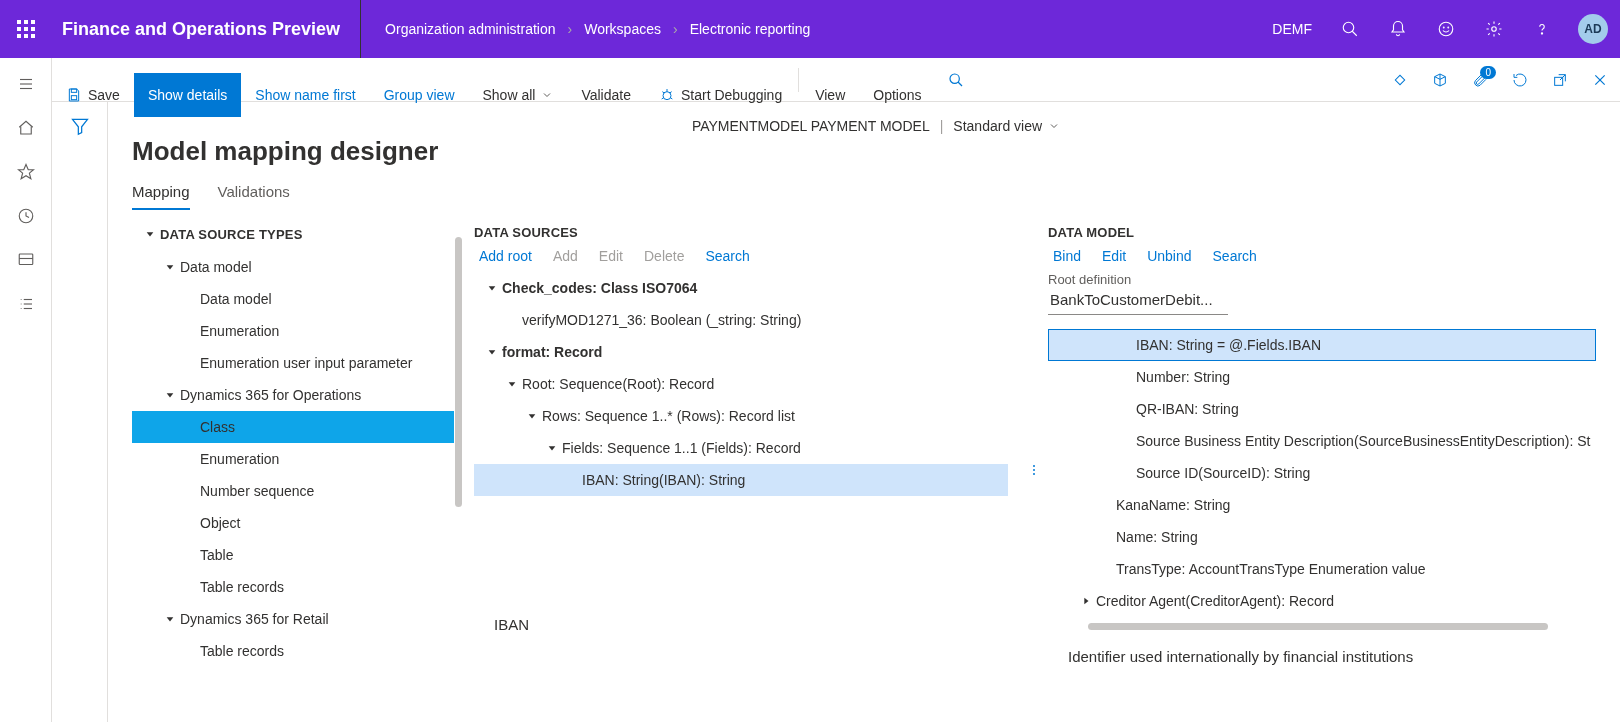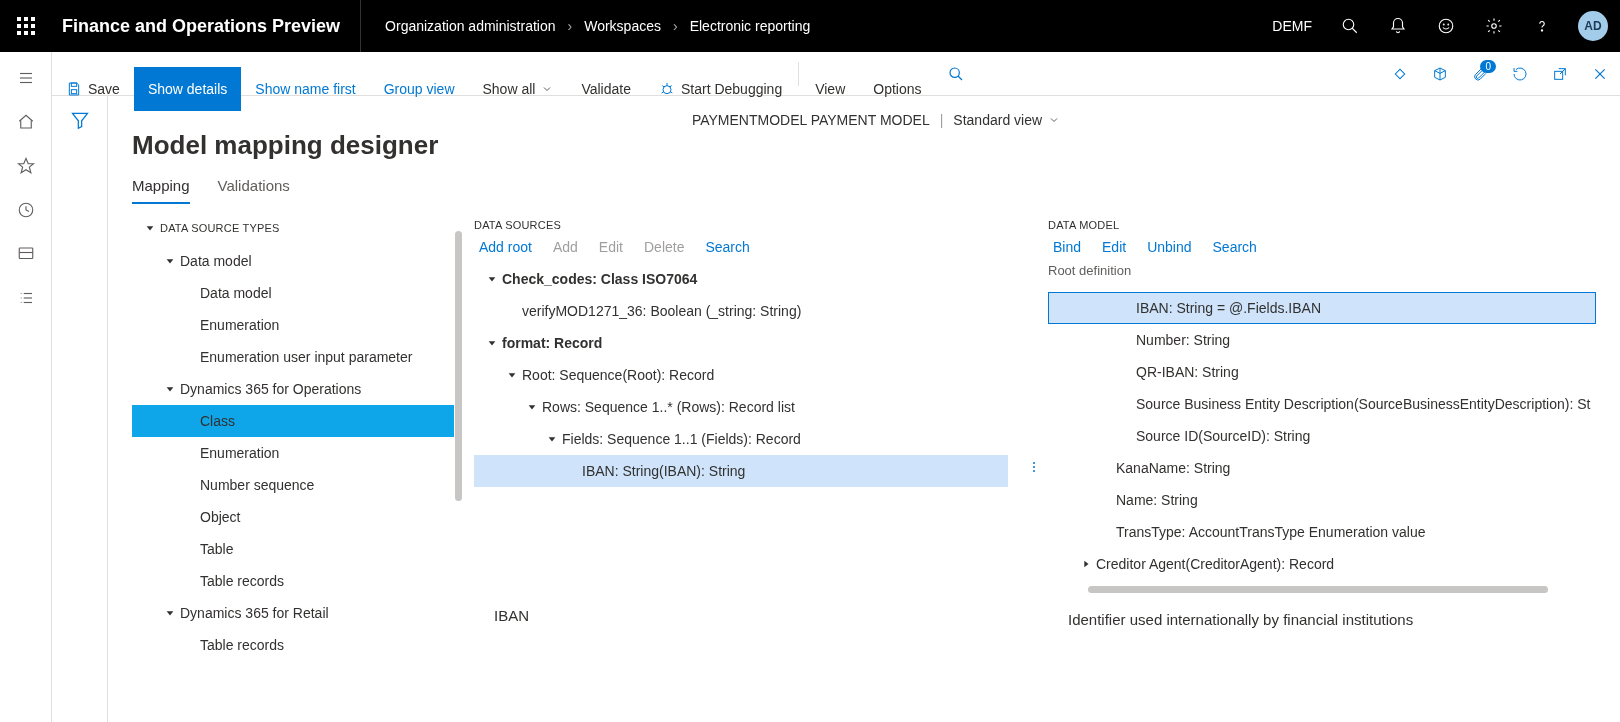--- a/index.html
+++ b/index.html
@@ -1,21 +1,21 @@
 <!DOCTYPE html>
 <html><head>
 <meta charset="utf-8">
 <style>
   * { box-sizing: border-box; margin: 0; padding: 0; }
   html, body { height: 100%; font-family: "Segoe UI", Arial, sans-serif; font-size: 14px; color: #323130; background: #fff; }
   body { display: flex; flex-direction: column; overflow: hidden; }
 
   
   .top-header {
-    height: 52px; background: #000000; color: #fff; display: flex; align-items: center;
+    height: 58px; background: #6d28d9; color: #fff; display: flex; align-items: center;
   }
   .waffle { width: 52px; height: 52px; display:flex; align-items:center; justify-content:center; cursor:pointer; }
   .waffle-grid { width: 18px; height: 18px; display:grid; grid-template-columns:repeat(3,4px); grid-template-rows:repeat(3,4px); gap:3px; }
   .waffle-grid span { background:#fff; width:4px; height:4px; }
   .app-title { font-size: 18px; font-weight:600; padding: 0 20px 0 10px; border-right: 1px solid #333; height: 100%; display:flex; align-items:center; }
   .breadcrumb { display:flex; align-items:center; padding-left: 24px; font-size: 14px; color:#fff; }
   .breadcrumb span { white-space: nowrap; }
   .breadcrumb .sep { margin: 0 12px; color:#aaa; }
   .flex-spacer { flex: 1; }
   .top-right { display:flex; align-items:center; height:100%; }
@@ -63,21 +63,21 @@
   .tab.active::after { content:""; position:absolute; left:0; right:0; bottom:0; height:2px; background:#0078d4;}
 
   
   .panes { flex:1; display:flex; overflow:hidden; gap:0;}
   .pane { overflow:auto; font-size:14px;}
   .pane.left { width:330px; min-width:330px; border-right: none; padding-right:8px;}
   .pane.left-wrap { position:relative;}
   .pane.center { flex:1; padding:4px 20px 12px 12px;}
   .pane.right { width:580px; min-width:560px; padding:4px 24px 12px 8px;}
 
-  .section-title { font-weight:400; font-size:11px; letter-spacing:0.2px; margin:4px 0 8px 0; }
+  .section-title { font-weight:700; font-size:13px; letter-spacing:0.2px; margin:4px 0 8px 0; }
 
   
   .cmd-row { display:flex; align-items:center; gap:16px; margin-bottom:8px; flex-wrap:nowrap;}
   .cmd-btn { display:flex; align-items:center; gap:5px; font-size:14px; cursor:pointer; white-space:nowrap;}
   .cmd-btn.blue { color:#0078d4; }
   .cmd-btn.disabled { color:#a19f9d; cursor:default;}
 
   
   .tree { }
   .tree-row { display:flex; align-items:center; height:32px; padding-left:0; cursor:pointer; white-space:nowrap;}
@@ -553,20 +553,21 @@
               </div>
               <div class="cmd-btn blue">
                 <svg viewBox="0 0 24 24" fill="none" stroke="#0078d4" stroke-width="1.8">
                     <circle cx="10" cy="10" r="6"></circle>
                     <line x1="15" y1="15" x2="20" y2="20"></line>
                   </svg>
                 <span>Search</span>
               </div>
             </div>
             <div class="root-def-label">Root definition</div>
+            <div class="root-def-value">BankToCustomerDebit...</div>
             <div id="right-tree" class="dm-tree tree">
                 <div class="tree-row indent-r3 highlighted sel-border">
                   <span class="caret"></span>
                   <span>IBAN: String = @.Fields.IBAN</span>
                 </div>
                 <div class="tree-row indent-r3">
                   <span class="caret"></span>
                   <span>Number: String</span>
                 </div>
                 <div class="tree-row indent-r3">

